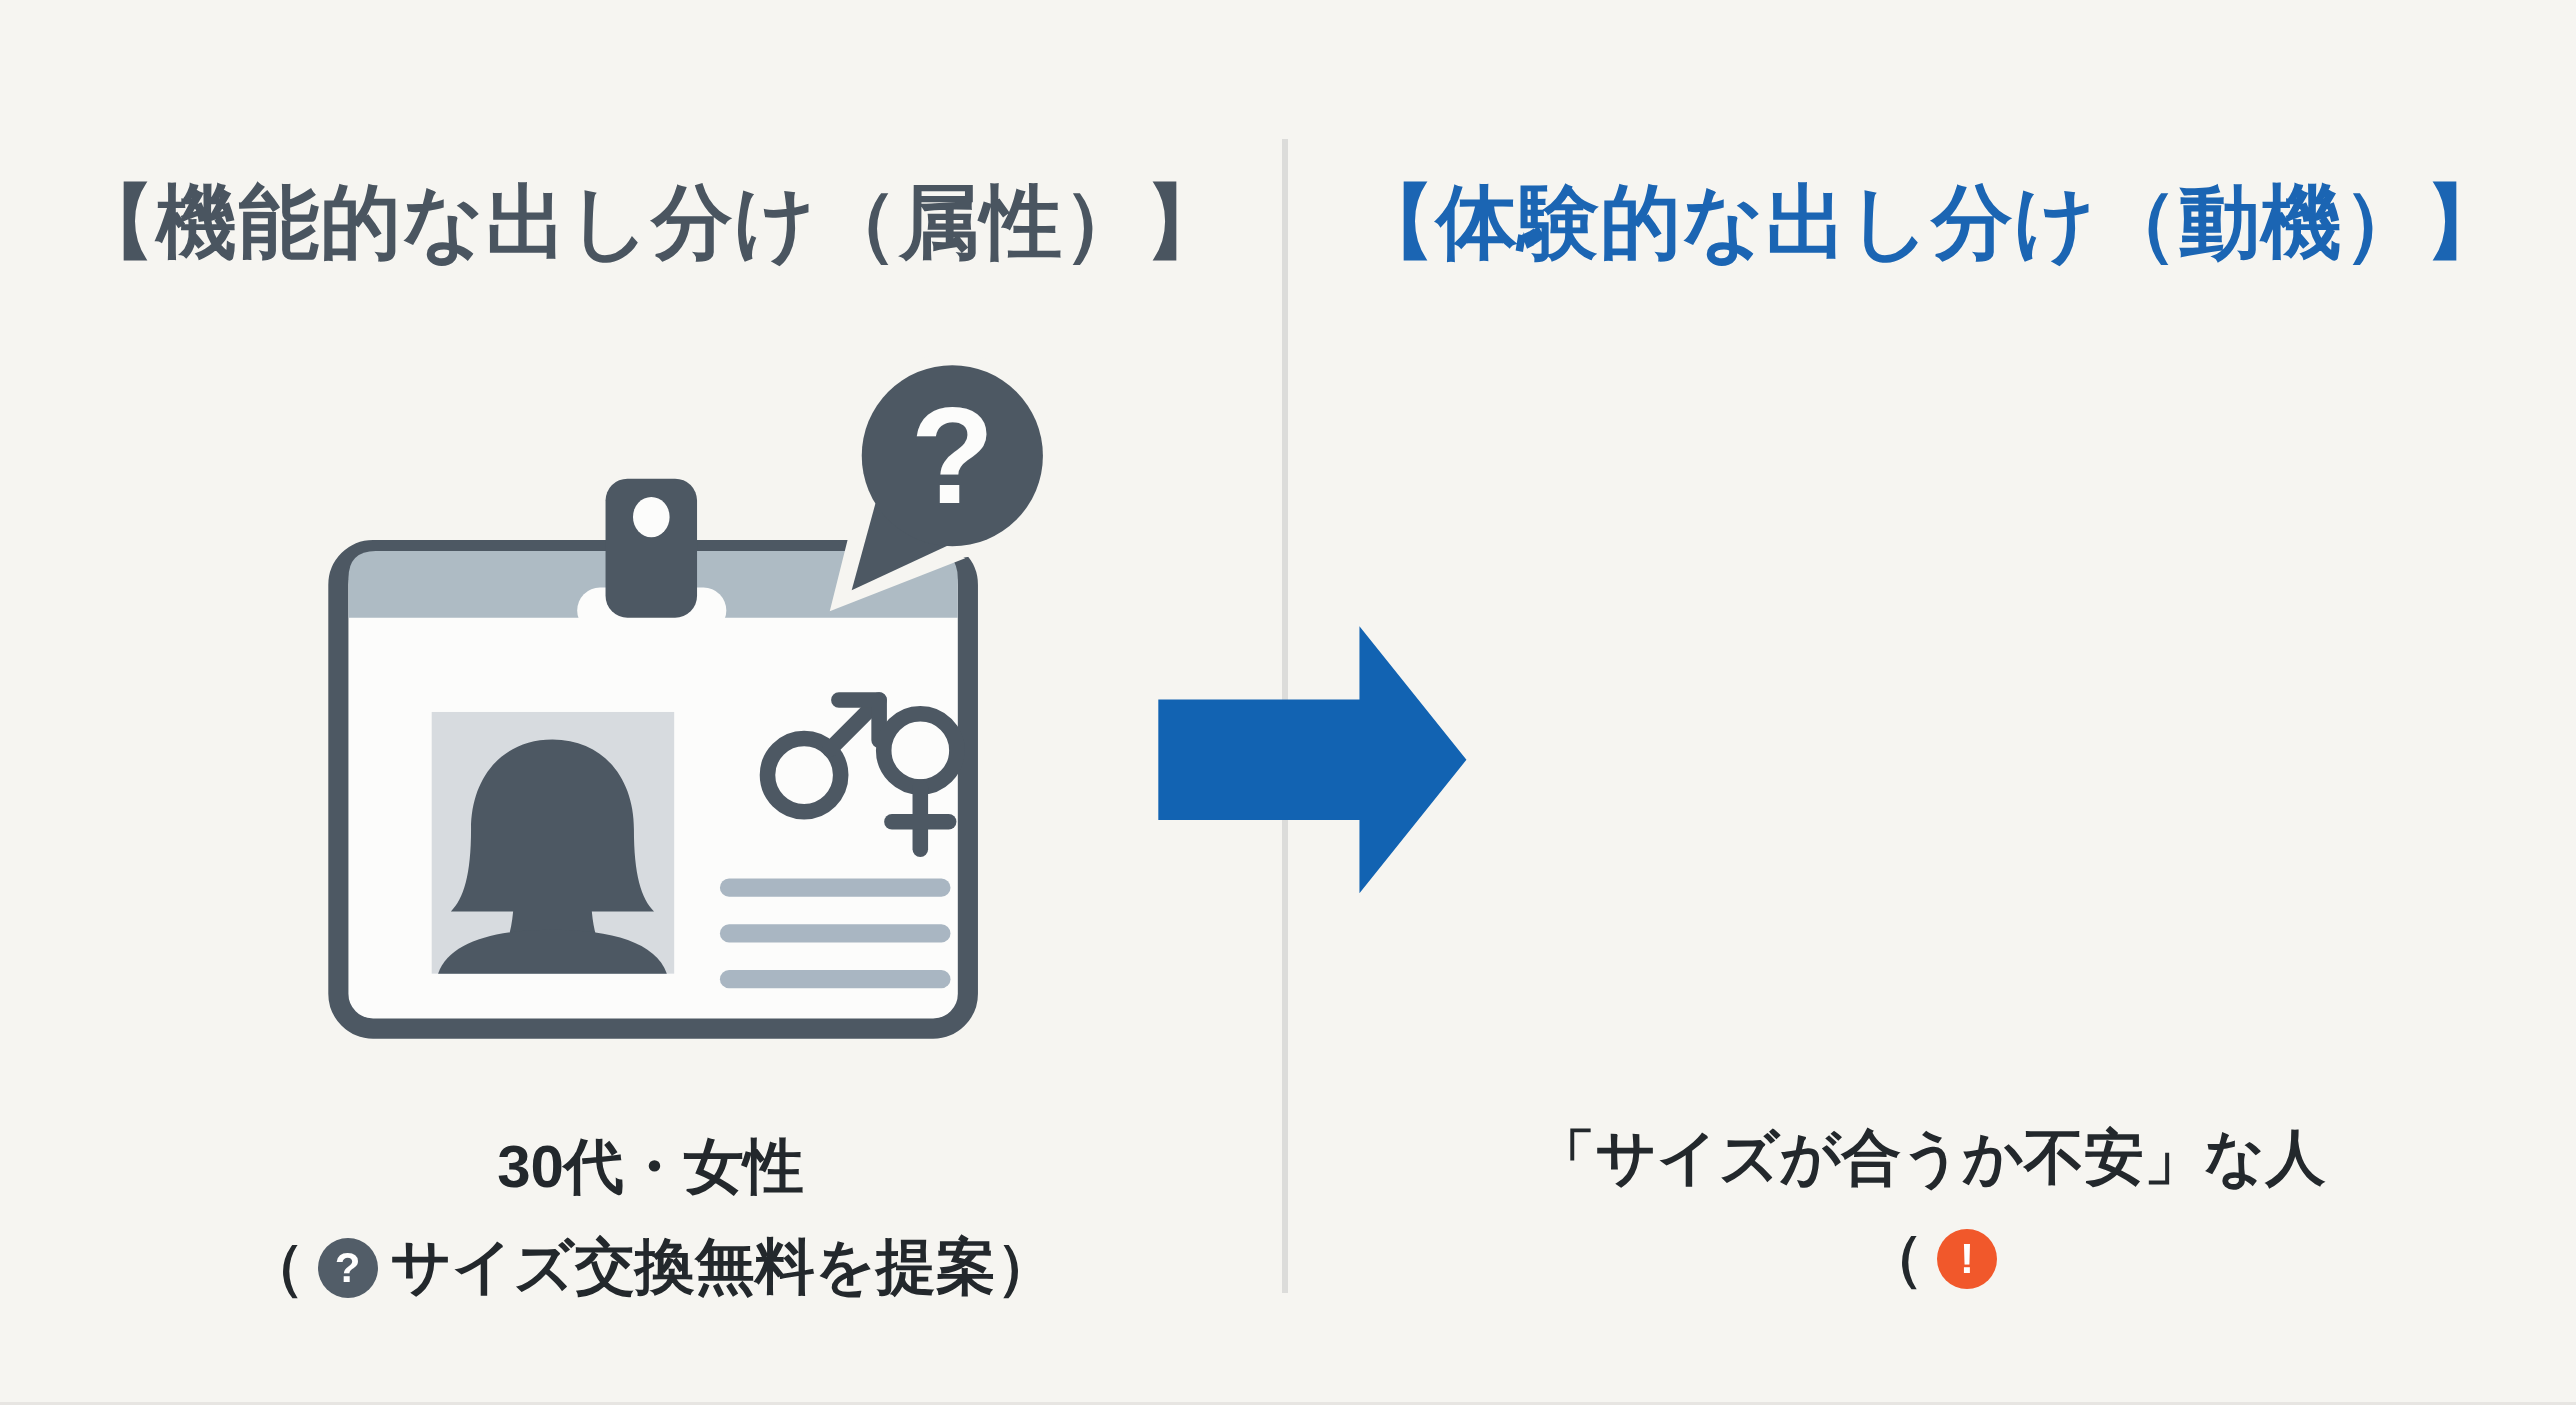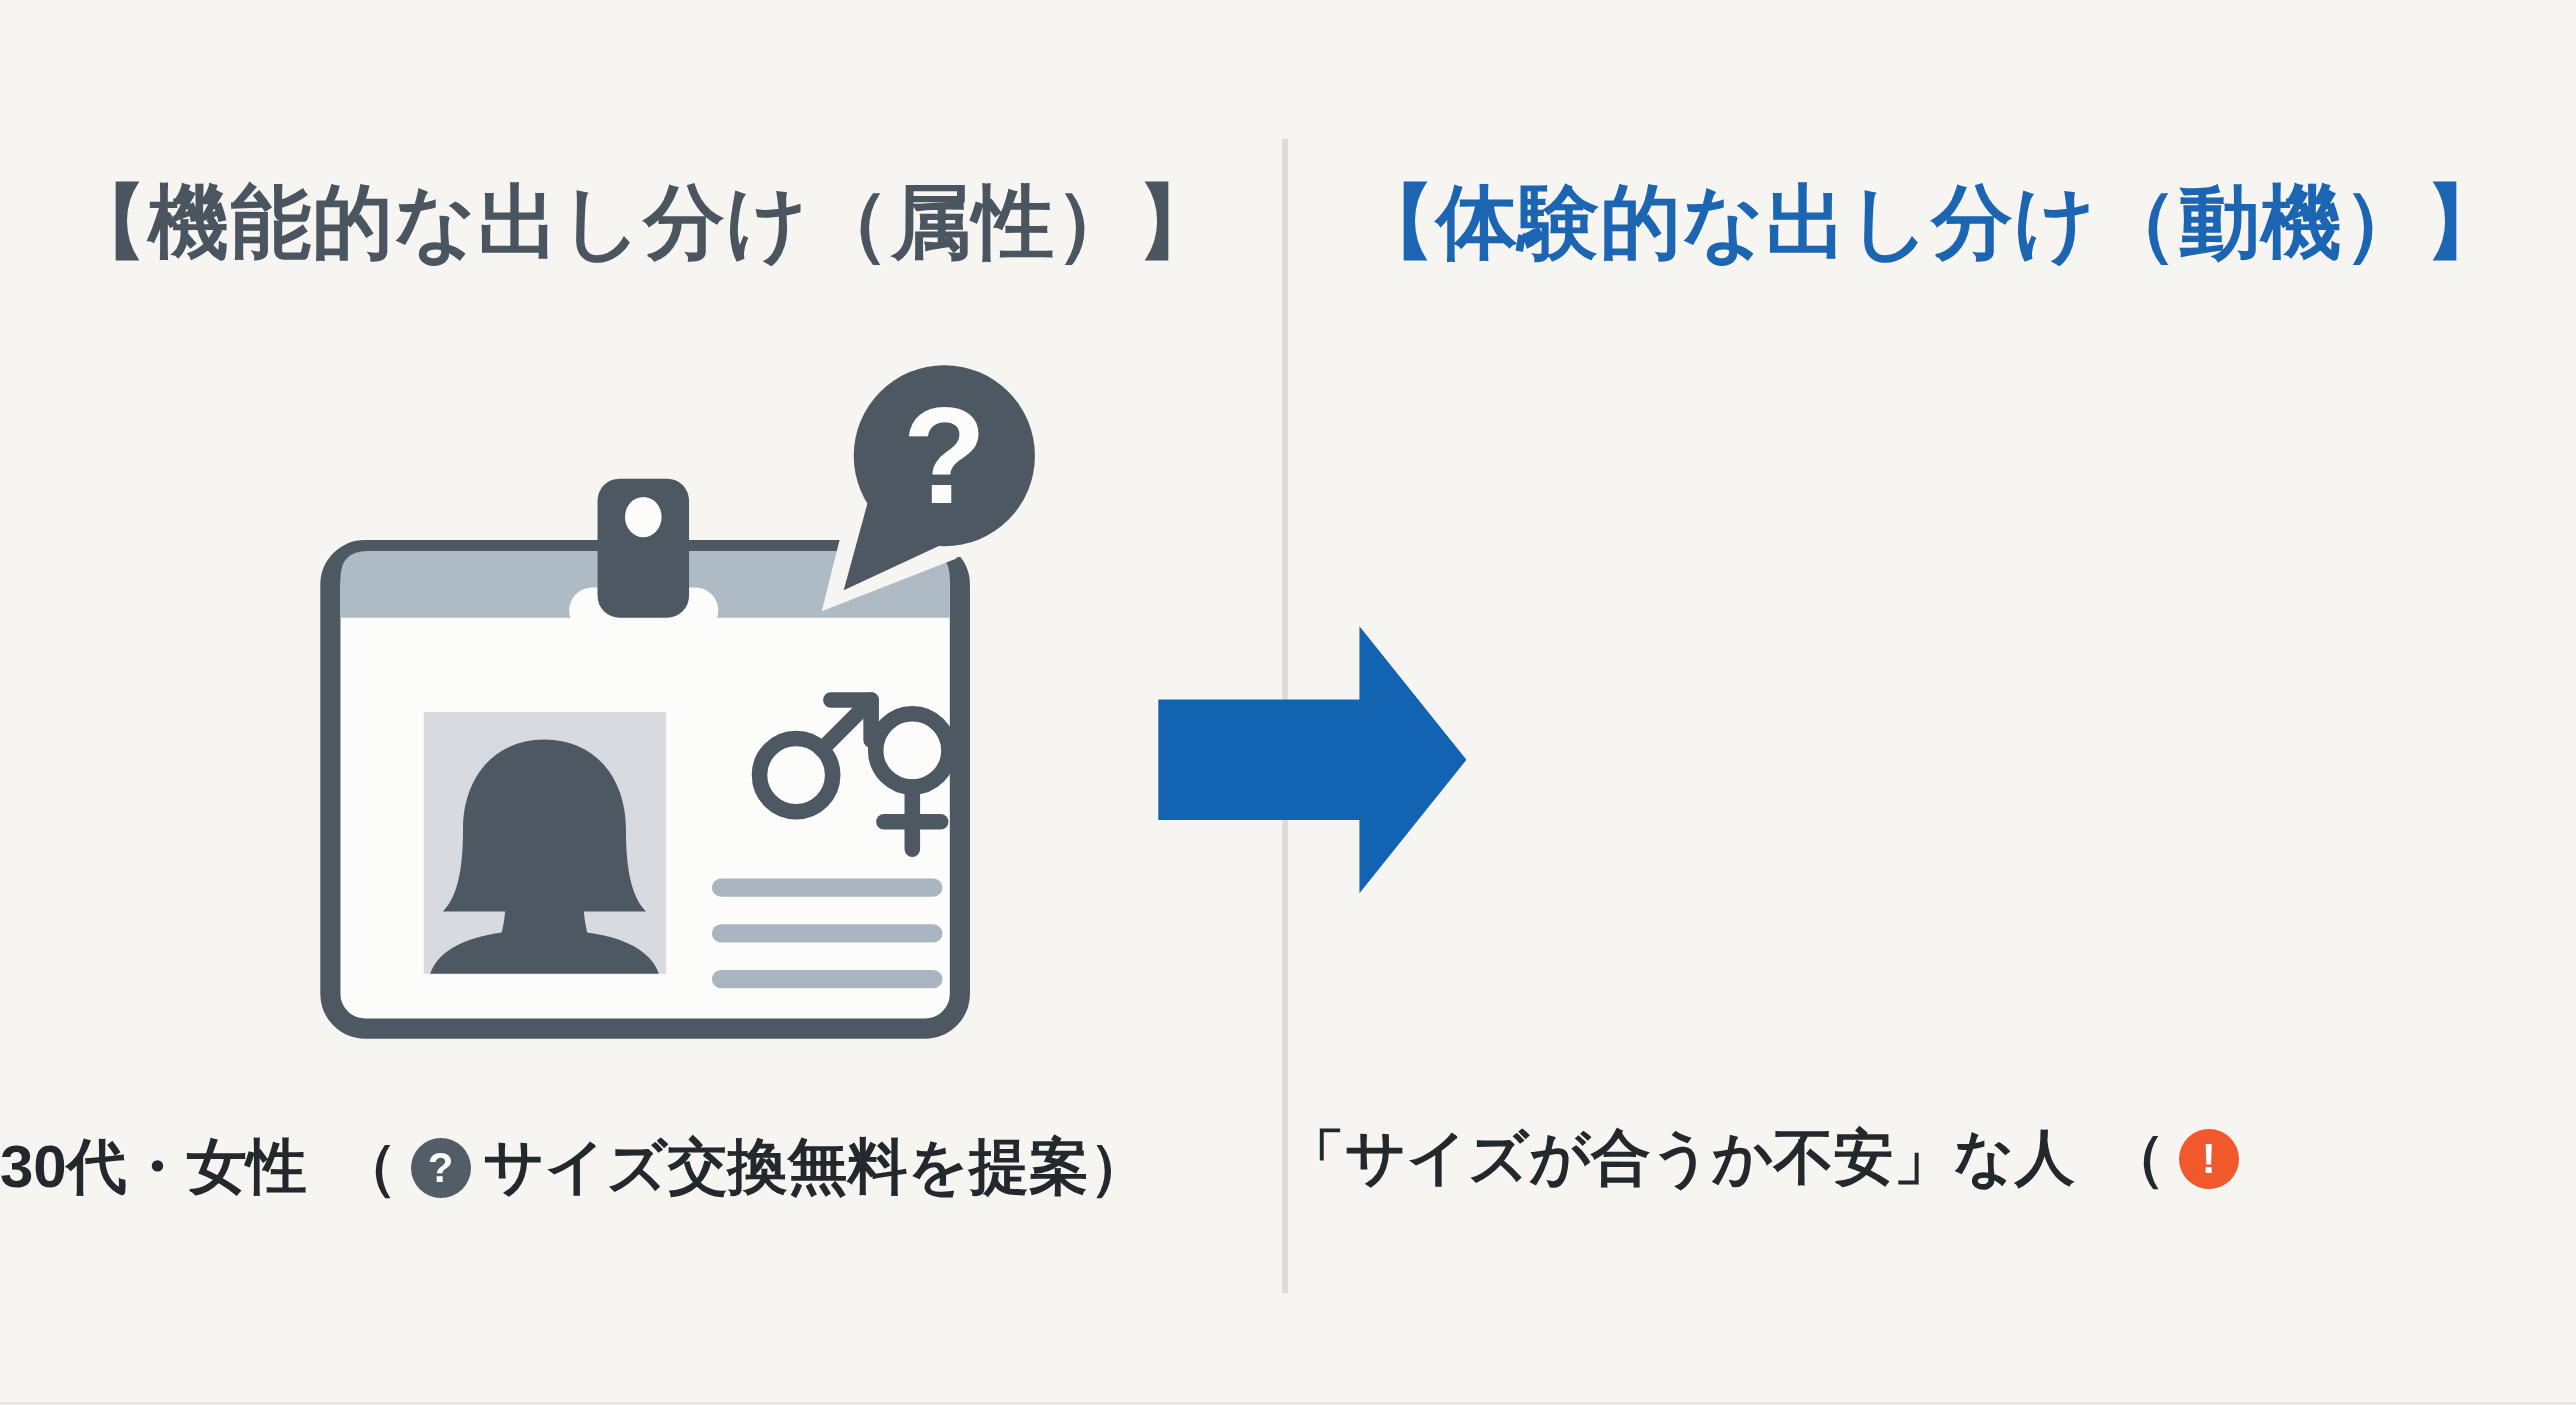--- a/index.html
+++ b/index.html
@@ -4,40 +4,40 @@
 <style>
   html,body{margin:0;padding:0;background:#e9e8e5;}
   .canvas{
     position:relative;
     width:2576px;height:1405px;
     background:#f6f5f1;
     overflow:hidden;
     font-family:"Liberation Sans","DejaVu Sans",sans-serif;
   }
   .panel{position:absolute;top:0;height:100%;}
-  .panel.left{left:0;width:1285px;}
+  .panel.left{left:8px;width:1285px;}
   .panel.right{left:1285px;width:1291px;}
   .title{
     position:absolute;top:176px;left:0;width:100%;
     margin:0;text-align:center;
     font-size:81px;font-weight:700;line-height:1.15;
     letter-spacing:0.9px;
   }
   .left-title{color:#4a5560;}
   .right-title{color:#1b65b3;text-align:center;}
   .divider{
     position:absolute;left:1282px;top:139px;width:6.4px;height:1154px;
     background:#dcdcda;z-index:1;
   }
   .arrow-svg{position:absolute;left:1151px;top:615px;width:320px;height:284px;z-index:2;overflow:visible;}
   .art-svg{position:absolute;overflow:visible;z-index:2;}
   .badge-svg{left:302px;top:366px;width:732px;height:659px;}
   .caption{
     position:absolute;left:0;width:100%;
-    display:flex;flex-direction:row;align-items:center;gap:31px;
+    display:flex;flex-direction:column;align-items:center;gap:31px;
     color:#23282c;font-size:60px;font-weight:700;line-height:1.15;
     z-index:3;white-space:nowrap;
   }
   .caption.cap-left{top:1132px;}
   .caption.cap-right{top:1123px;text-align:right;}
   .cap-line2{display:inline-flex;align-items:center;gap:12.8px;}
   .cap-icon{
     display:inline-flex;align-items:center;justify-content:center;
     width:60px;height:60px;border-radius:50%;
     color:#ffffff;font-size:42px;font-weight:700;line-height:1;

